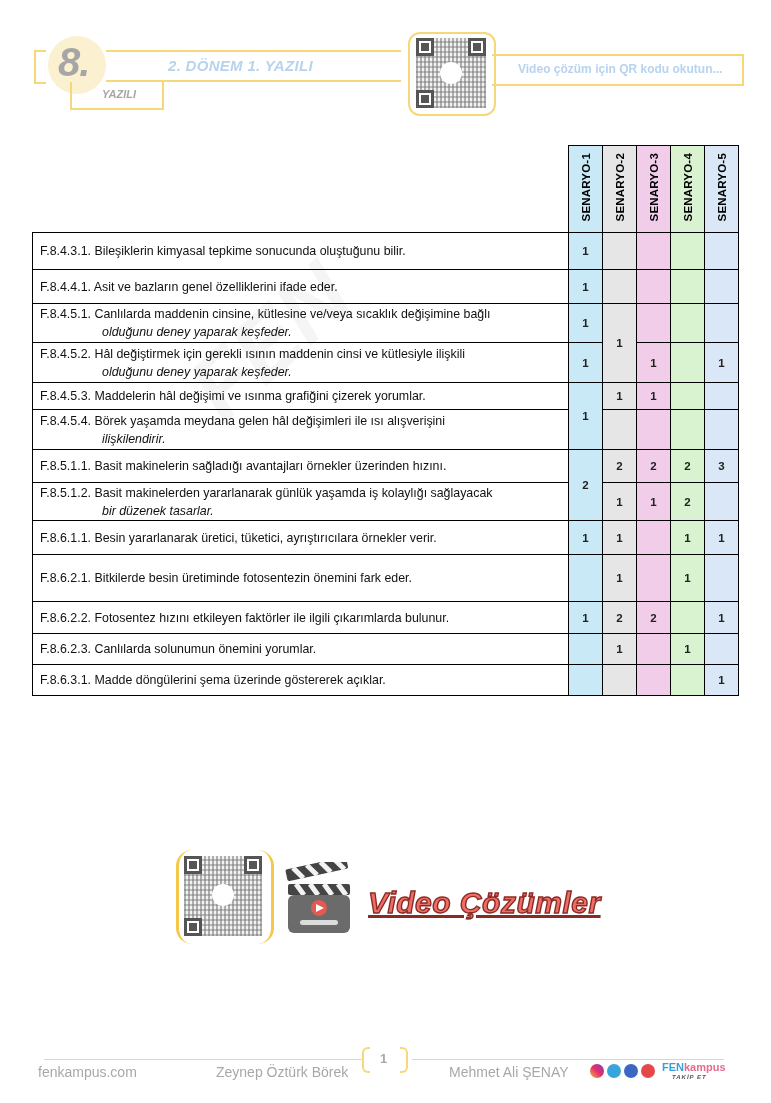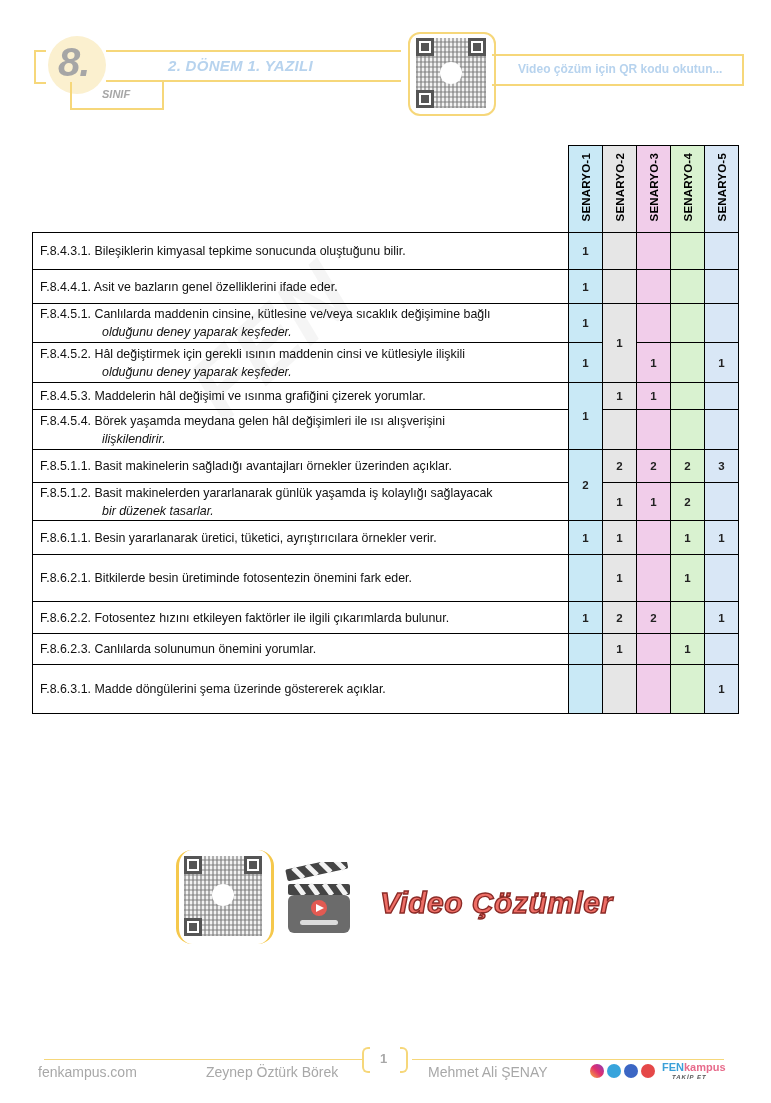--- a/index.html
+++ b/index.html
@@ -43,21 +43,21 @@
   td.t { font-size: 12.4px; color: #111; padding: 0 0 0 7px !important; vertical-align: middle; line-height: 18px; }
   td.t .cont { padding-left: 62px; display: block; font-style: italic; }
 
   
   .wm { position: absolute; left: 180px; top: 290px; font: italic bold 90px "Liberation Sans", sans-serif; color: rgba(200,200,200,0.18); transform: rotate(-42deg); pointer-events: none; }
 
   
   .vq-frame { position: absolute; left: 176px; top: 850px; width: 92px; height: 94px; border-left: 3px solid #f5c84c; border-right: 3px solid #f5c84c; border-radius: 16px; }
   .qr-bottom { left: 184px; top: 856px; width: 78px; height: 80px; }
   .clap { position: absolute; left: 284px; top: 862px; width: 70px; height: 74px; }
-  .video-title { position: absolute; left: 380px; top: 886px; font: italic bold 30px "Liberation Sans", sans-serif; color: #ee6e66; -webkit-text-stroke: 1.4px #8a2a26; letter-spacing: 0.5px; }
+  .video-title { position: absolute; left: 368px; top: 886px; font: italic bold 30px "Liberation Sans", sans-serif; color: #ee6e66; -webkit-text-stroke: 1.4px #8a2a26; letter-spacing: 0.5px; text-decoration: underline; }
 
   
   .foot-line { position: absolute; top: 1059px; height: 1px; background: #f6d77a; }
   .foot-text { position: absolute; top: 1064px; font: 14px "Liberation Sans", sans-serif; color: #a8a8a8; }
   .pg-br { position: absolute; top: 1047px; width: 6px; height: 22px; border: 2px solid #f6d77a; }
   .pg-num { position: absolute; left: 380px; top: 1051px; font: bold 13px "Liberation Sans", sans-serif; color: #a8a8a8; }
   .soc { position: absolute; top: 1064px; width: 14px; height: 14px; border-radius: 50%; }
   .brand { position: absolute; left: 662px; top: 1061px; font: bold 11px "Liberation Sans", sans-serif; color: #e76b8b; }
   .brand b { color: #3aa0d8; }
   .brand-sub { position: absolute; left: 672px; top: 1074px; font: italic bold 6px "Liberation Sans", sans-serif; color: #555; letter-spacing: 1px; }
@@ -65,21 +65,21 @@
 </head>
 <body>
 
 <div>
   <div class="hdr-bracket"></div>
   <div class="grade-blob"></div>
   <div class="grade-num">8.</div>
   <div class="title-box"></div>
   <div class="title-text">2. DÖNEM 1. YAZILI</div>
   <div class="sinif-box"></div>
-  <div class="sinif-text">SINIF</div>
+  <div class="sinif-text">YAZILI</div>
 
   <div class="qr-frame"></div>
   <div class="qr qr-top">
     <div class="qr-eye" style="left:0;top:0;"></div>
     <div class="qr-eye" style="right:0;top:0;"></div>
     <div class="qr-eye" style="left:0;bottom:0;"></div>
     <div class="qr-center" style="left:24px;top:24px;"></div>
   </div>
 
   <div class="hint-box"></div>
@@ -155,21 +155,21 @@
 
     <tr style="height:40px">
       <td class="t"><span>F.8.4.5.4.</span> <span>Börek yaşamda meydana gelen hâl değişimleri ile ısı alışverişini</span><span class="cont">ilişkilendirir.</span></td>
       <td class="v s2"></td>
       <td class="v s3"></td>
       <td class="v s4"></td>
       <td class="v s5"></td>
     </tr>
 
     <tr style="height:33px">
-      <td class="t"><span>F.8.5.1.1.</span> <span>Basit makinelerin sağladığı avantajları örnekler üzerinden açıklar.</span></td>
+      <td class="t"><span>F.8.5.1.1.</span> <span>Basit makinelerin sağladığı avantajları örnekler üzerinden hızını.</span></td>
       <td class="v s1" rowspan="2">2</td>
       <td class="v s2">2</td>
       <td class="v s3">2</td>
       <td class="v s4">2</td>
       <td class="v s5">3</td>
     </tr>
 
     <tr style="height:38px">
       <td class="t"><span>F.8.5.1.2.</span> <span>Basit makinelerden yararlanarak günlük yaşamda iş kolaylığı sağlayacak</span><span class="cont">bir düzenek tasarlar.</span></td>
       <td class="v s2">1</td>
@@ -207,21 +207,21 @@
 
     <tr style="height:31px">
       <td class="t"><span>F.8.6.2.3.</span> <span>Canlılarda solunumun önemini yorumlar.</span></td>
       <td class="v s1"></td>
       <td class="v s2">1</td>
       <td class="v s3"></td>
       <td class="v s4">1</td>
       <td class="v s5"></td>
     </tr>
 
-    <tr style="height:49px">
+    <tr style="height:31px">
       <td class="t"><span>F.8.6.3.1.</span> <span>Madde döngülerini şema üzerinde göstererek açıklar.</span></td>
       <td class="v s1"></td>
       <td class="v s2"></td>
       <td class="v s3"></td>
       <td class="v s4"></td>
       <td class="v s5">1</td>
     </tr>
   </tbody>
 </table>
 
@@ -245,25 +245,25 @@
     <path d="M32 42 L40 46 L32 50 Z" fill="#fff"></path>
     <rect x="16" y="58" width="38" height="5" rx="2.5" fill="#dcdcdc"></rect>
   </svg>
   <div class="video-title">Video Çözümler</div>
 </div>
 
 <div>
   <div class="foot-line" style="left:44px;width:320px;"></div>
   <div class="foot-line" style="left:412px;width:312px;"></div>
   <div class="foot-text" style="left:38px;">fenkampus.com</div>
-  <div class="foot-text" style="left:206px;">Zeynep Öztürk Börek</div>
+  <div class="foot-text" style="left:216px;">Zeynep Öztürk Börek</div>
   <div class="pg-br" style="left:362px;border-right:none;border-radius:6px 0 0 6px;"></div>
   <div class="pg-num">1</div>
   <div class="pg-br" style="left:400px;border-left:none;border-radius:0 6px 6px 0;"></div>
-  <div class="foot-text" style="left:428px;">Mehmet Ali ŞENAY</div>
+  <div class="foot-text" style="left:449px;">Mehmet Ali ŞENAY</div>
 
   <div class="soc" style="left:590px;background:linear-gradient(45deg,#f8b43a,#e1306c,#8a3ab9);"></div>
   <div class="soc" style="left:607px;background:#37a4dc;"></div>
   <div class="soc" style="left:624px;background:#3b66c4;"></div>
   <div class="soc" style="left:641px;background:#e54848;"></div>
   <div class="brand"><b>FEN</b><span>kampus</span></div>
   <div class="brand-sub">TAKİP ET</div>
 </div>
 
 </body></html>

